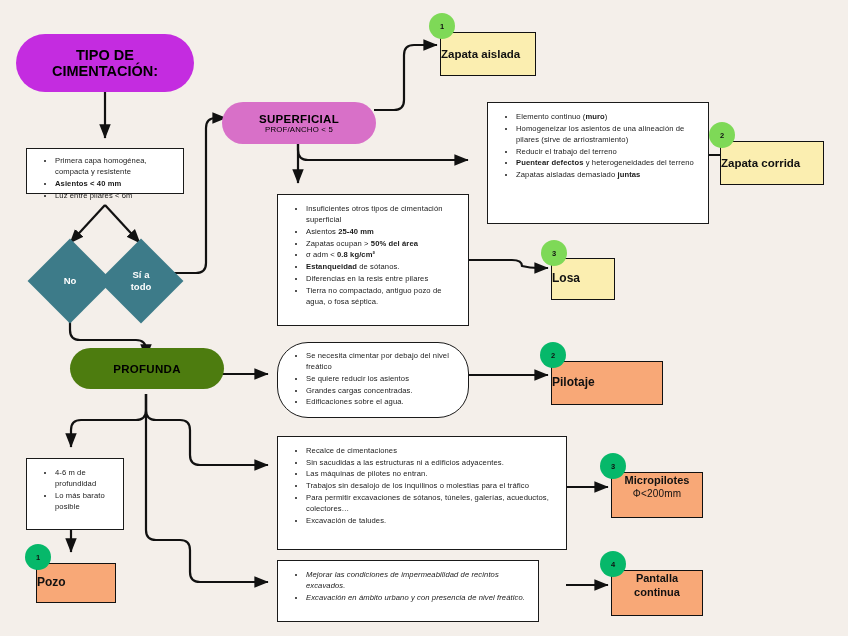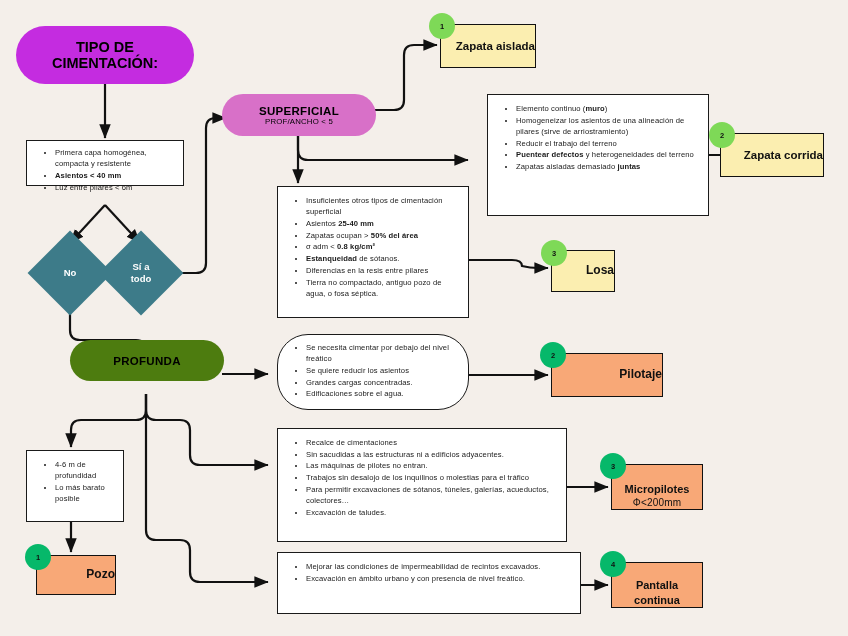--- a/index.html
+++ b/index.html
@@ -8,21 +8,21 @@
     width:848px;height:636px;
     background:#f4efea;
     font-family:"Liberation Sans", sans-serif;
     overflow:hidden;
     position:relative;
   }
   #canvas{position:absolute;left:0;top:0;width:848px;height:636px;}
 
   svg.edges{position:absolute;left:0;top:0;width:848px;height:636px;pointer-events:none;}
 
-  .node{position:absolute;box-sizing:border-box;}
+  .node{position:absolute;box-sizing:border-box;margin-top:8px;}
 
   
   .pill{
     border-radius:40px;
     display:flex;flex-direction:column;
     align-items:center;justify-content:center;
     text-align:center;
     color:#000;
   }
   .pill .t1{font-weight:bold;}
@@ -56,21 +56,21 @@
     line-height:1.48;
     color:#1a1a1a;
     margin:0 0 0.5px 0;
     letter-spacing:0.1px;
   }
   .listbox li b{font-weight:bold;}
 
   
   .result{
     border:1.8px solid #111;
-    display:flex;align-items:center;justify-content:flex-end;
+    display:flex;align-items:center;justify-content:flex-start;
     text-align:center;
     font-weight:bold;
     color:#111;
     box-sizing:border-box;
     line-height:1.3;
   }
   .result.yellow{background:#fbeeb0;}
   .result.orange{background:#f8a877;}
   .result .sub{font-weight:normal;display:block;font-size:10px;letter-spacing:.2px;}
 
@@ -213,21 +213,21 @@
     <ul>
       <li><span>Recalce de cimentaciones</span></li>
       <li><span>Sin sacudidas a las estructuras ni a edificios adyacentes.</span></li>
       <li><span>Las máquinas de pilotes no entran.</span></li>
       <li><span>Trabajos sin desalojo de los inquilinos o molestias para el tráfico</span></li>
       <li><span>Para permitir excavaciones de sótanos, túneles, galerías, acueductos, colectores…</span></li>
       <li><span>Excavación de taludes.</span></li>
     </ul>
   </div>
 
-  <div class="node listbox" style="left:277px;top:552px;width:304px;height:62px;padding-top:8px;">
+  <div class="node listbox" style="left:277px;top:552px;width:262px;height:62px;padding-top:8px;font-style:italic;">
     <ul>
       <li><span>Mejorar las condiciones de impermeabilidad de recintos excavados.</span></li>
       <li><span>Excavación en ámbito urbano y con presencia de nivel freático.</span></li>
     </ul>
   </div>
 
   <div class="node result yellow" style="left:440px;top:24px;width:96px;height:44px;font-size:11.5px;">
     <span>Zapata aislada</span>
   </div>
   <div class="badge light" style="left:429px;top:13px;">

